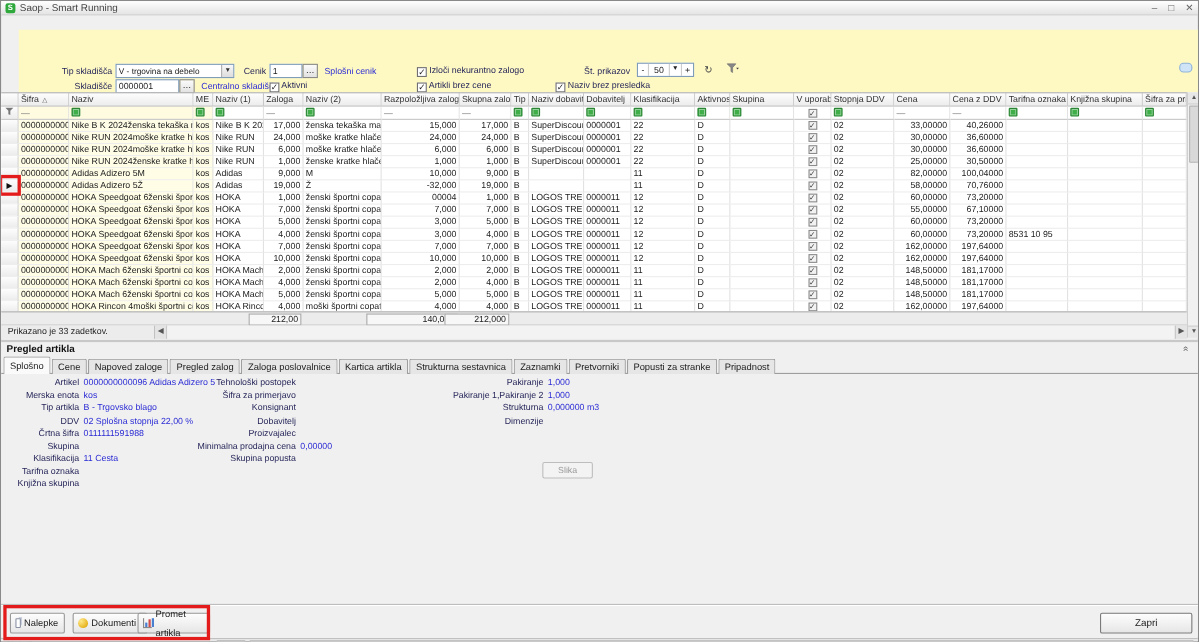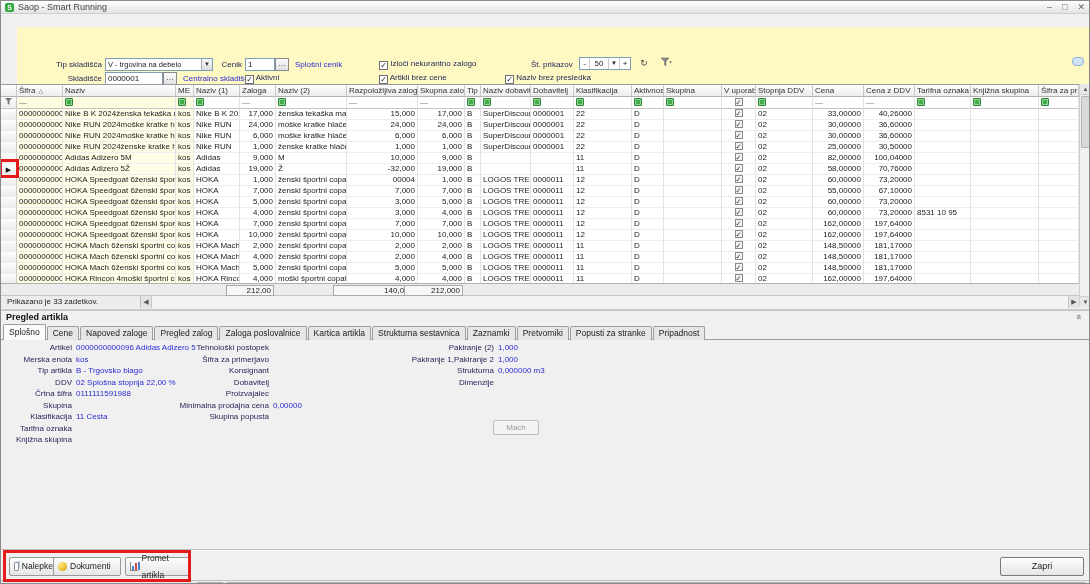--- a/index.html
+++ b/index.html
@@ -713,38 +713,38 @@
       <span class="dlabel" style="width:185px">Dobavitelj</span><span class="dval"></span></div>
           <div class="drow">
       <span class="dlabel" style="width:185px">Proizvajalec</span><span class="dval"></span></div>
           <div class="drow">
       <span class="dlabel" style="width:185px">Minimalna prodajna cena</span><span class="dval">0,00000</span></div>
           <div class="drow">
       <span class="dlabel" style="width:185px">Skupina popusta</span><span class="dval"></span></div>
         </div>
         <div class="dcol" style="left:300px">
           <div class="drow">
-      <span class="dlabel" style="width:197px">Pakiranje (2)</span><span class="dval">1,000</span></div>
+      <span class="dlabel" style="width:197px">Pakiranje</span><span class="dval">1,000</span></div>
           <div class="drow">
       <span class="dlabel" style="width:197px">Pakiranje 1,Pakiranje 2</span><span class="dval">1,000</span></div>
           <div class="drow">
       <span class="dlabel" style="width:197px">Strukturna</span><span class="dval">0,000000 m3</span></div>
           <div class="drow">
       <span class="dlabel" style="width:197px">Dimenzije</span><span class="dval"></span></div>
         </div>
-      <div class="slika-btn">Mach</div>
+      <div class="slika-btn">Slika</div>
     </div>
   </div>
 
   <div id="footer">
     <div class="fbtn" style="left:8px;width:50px">
       <span class="ico-labels"></span>
       <span>Nalepke</span>
     </div>
-    <div class="fbtn" style="left:52px;width:68px">
+    <div class="fbtn" style="left:65px;width:68px">
       <span class="ico-ball"></span>
       <span>Dokumenti</span>
     </div>
     <div class="fbtn" style="left:124px;width:66px">
       <span class="ico-chart">
         <i style="left:1px;height:4px;background:#4a7fd0"></i>
         <i style="left:4px;height:7px;background:#d04a4a"></i>
         <i style="left:7px;height:8px;background:#4a7fd0"></i>
       </span>
       <span>Promet artikla</span>

